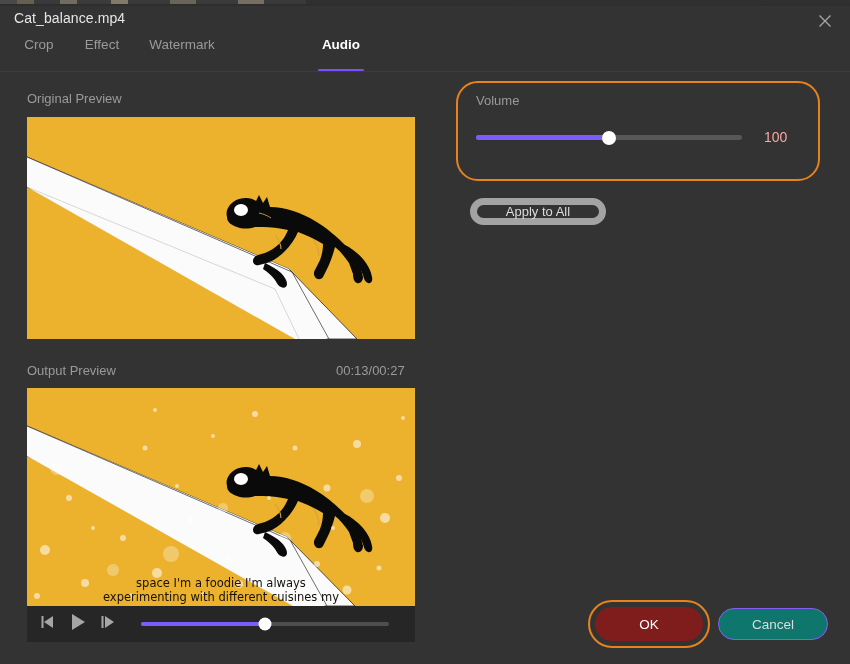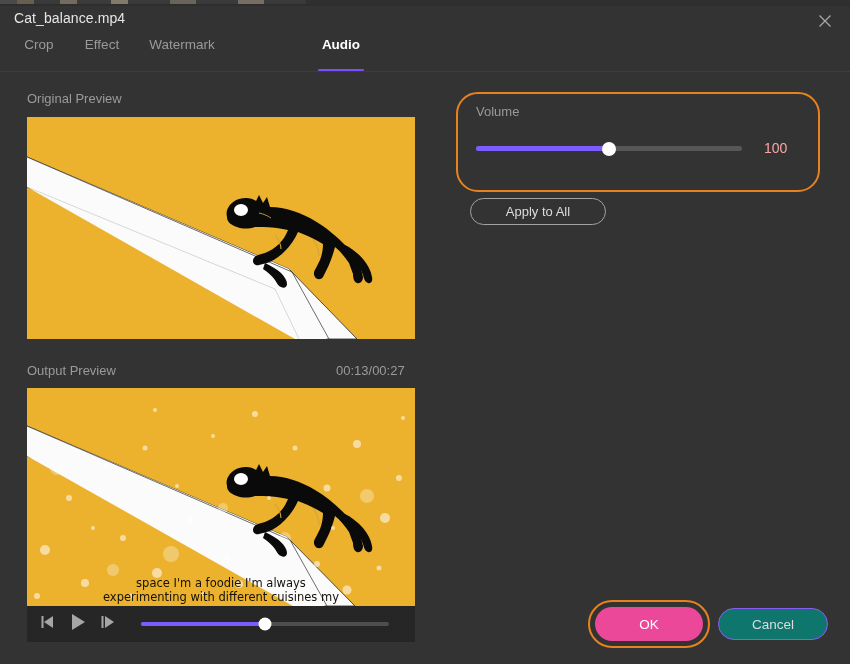--- a/index.html
+++ b/index.html
@@ -127,21 +127,20 @@
     background: #ffffff;
   }
 
   
   .volume-panel {
     position: absolute; left: 456px; top: 81px;
     width: 364px; height: 100px;
     border: 2px solid #e8821e;
     border-radius: 22px;
     background: #333333;
-    margin-top: 11px;
   }
   .volume-title {
     position: absolute; left: 18px; top: 10px;
     font-size: 13px; color: #9a9a9a;
   }
   .vol-track {
     position: absolute; left: 18px; top: 52px;
     width: 266px; height: 5px; border-radius: 3px; background: #575757;
     cursor: pointer;
   }
@@ -156,38 +155,38 @@
   }
   .vol-value {
     position: absolute; left: 306px; top: 46px;
     font-size: 14px; color: #fca5a5;
   }
 
   
   .apply-btn {
     position: absolute; left: 470px; top: 198px;
     width: 136px; height: 27px;
-    border: 1px solid #a3a3a3; border-radius: 14px;
+    border: 7px solid #a3a3a3; border-radius: 14px;
     background: #333333; color: #dcdcdc;
     font-size: 13px; cursor: pointer;
     display: flex; align-items: center; justify-content: center;
   }
 
   
   .ok-highlight {
     position: absolute; left: 588px; top: 600px;
     width: 122px; height: 48px;
     border: 2px solid #e8821e; border-radius: 26px;
     background: transparent; pointer-events: none;
   }
   .ok-btn {
     position: absolute; left: 595px; top: 607px;
     width: 108px; height: 34px;
     border-radius: 17px; border: none;
-    background: #ec4899; color: #ffffff;
+    background: #7f1d1d; color: #ffffff;
     font-size: 13.5px; cursor: pointer;
     display: flex; align-items: center; justify-content: center;
   }
   .cancel-btn {
     position: absolute; left: 718px; top: 608px;
     width: 110px; height: 32px;
     border-radius: 17px; border: 1px solid #8a5cf6;
     background: #0f766e; color: #dcdcdc;
     font-size: 13.5px; cursor: pointer;
     display: flex; align-items: center; justify-content: center;

